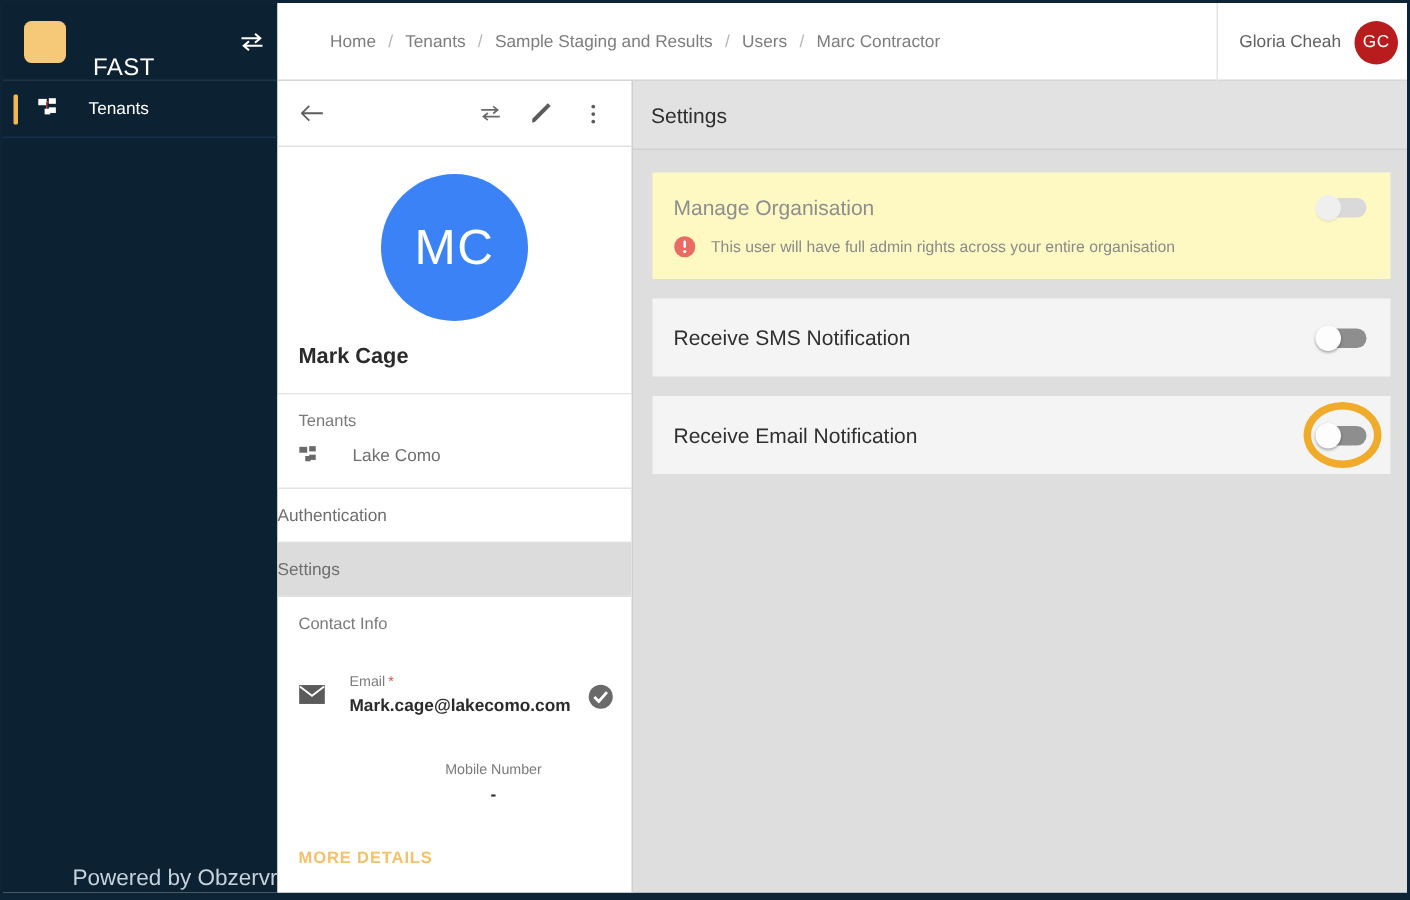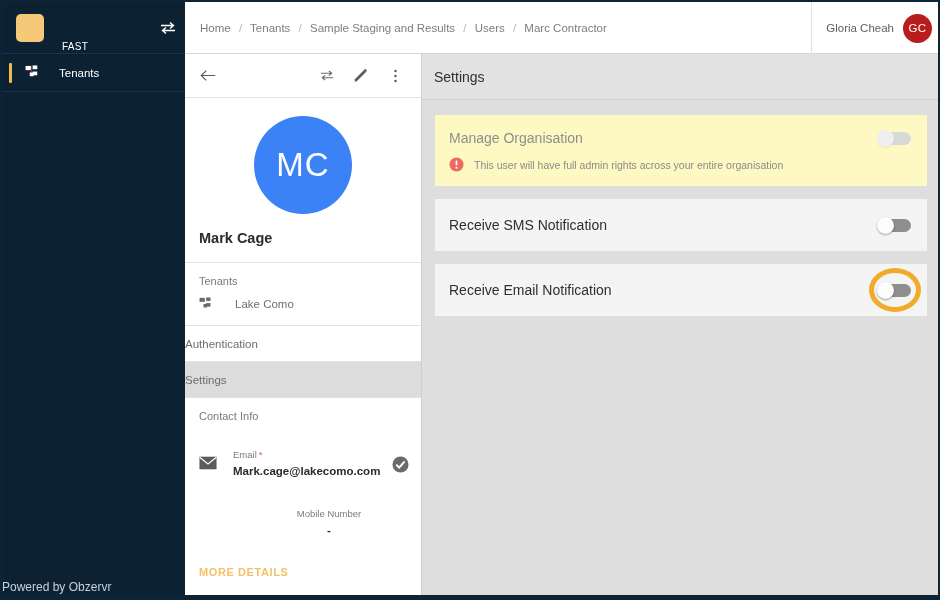--- a/index.html
+++ b/index.html
@@ -35,21 +35,21 @@
     padding: 0 10px 0 14px;
   }
   .brand-logo {
     width: 28px; height: 28px;
     background: #f5c978;
     border-radius: 5px;
     flex: 0 0 auto;
   }
   .brand-name {
     margin-left: 18px;
-    font-size: 10px;
+    font-size: 16px;
     letter-spacing: .3px;
     color: #ffffff;
     flex: 1 1 auto;
     margin-top: 37px;
   }
   .swap-icon { width: 16px; height: 14px; flex: 0 0 auto; }
 
   .nav-item {
     position: relative;
     height: 38px;
@@ -66,32 +66,32 @@
   }
   .nav-icon { width: 17px; height: 15px; margin-left: 9px; flex: 0 0 auto; }
   .nav-label {
     margin-left: 17px;
     font-size: 11.5px;
     color: #ffffff;
   }
   .sidebar-footer {
     position: absolute; left: 0; bottom: 4px;
     width: 100%;
-    text-align: left;
-    font-size: 12px;
+    text-align: right;
+    font-size: 15px;
     color: #c5d2dc;
   }
 
   
   .topbar {
     position: absolute; left: 183px; top: 0;
     width: 755px; height: 52px;
     background: #ffffff;
     border-bottom: 1px solid #d6d6d6;
-    display: flex; align-items: center;
+    display: flex; align-items: center; padding-left: 20px;
   }
   .breadcrumb {
     margin-left: 15px;
     font-size: 11.5px;
     color: #8a8a8a;
     white-space: nowrap;
   }
   .breadcrumb .crumb { color: #7d7d7d; }
   .breadcrumb .sep { color: #b5b5b5; margin: 0 5px; }
   .topbar-user {

